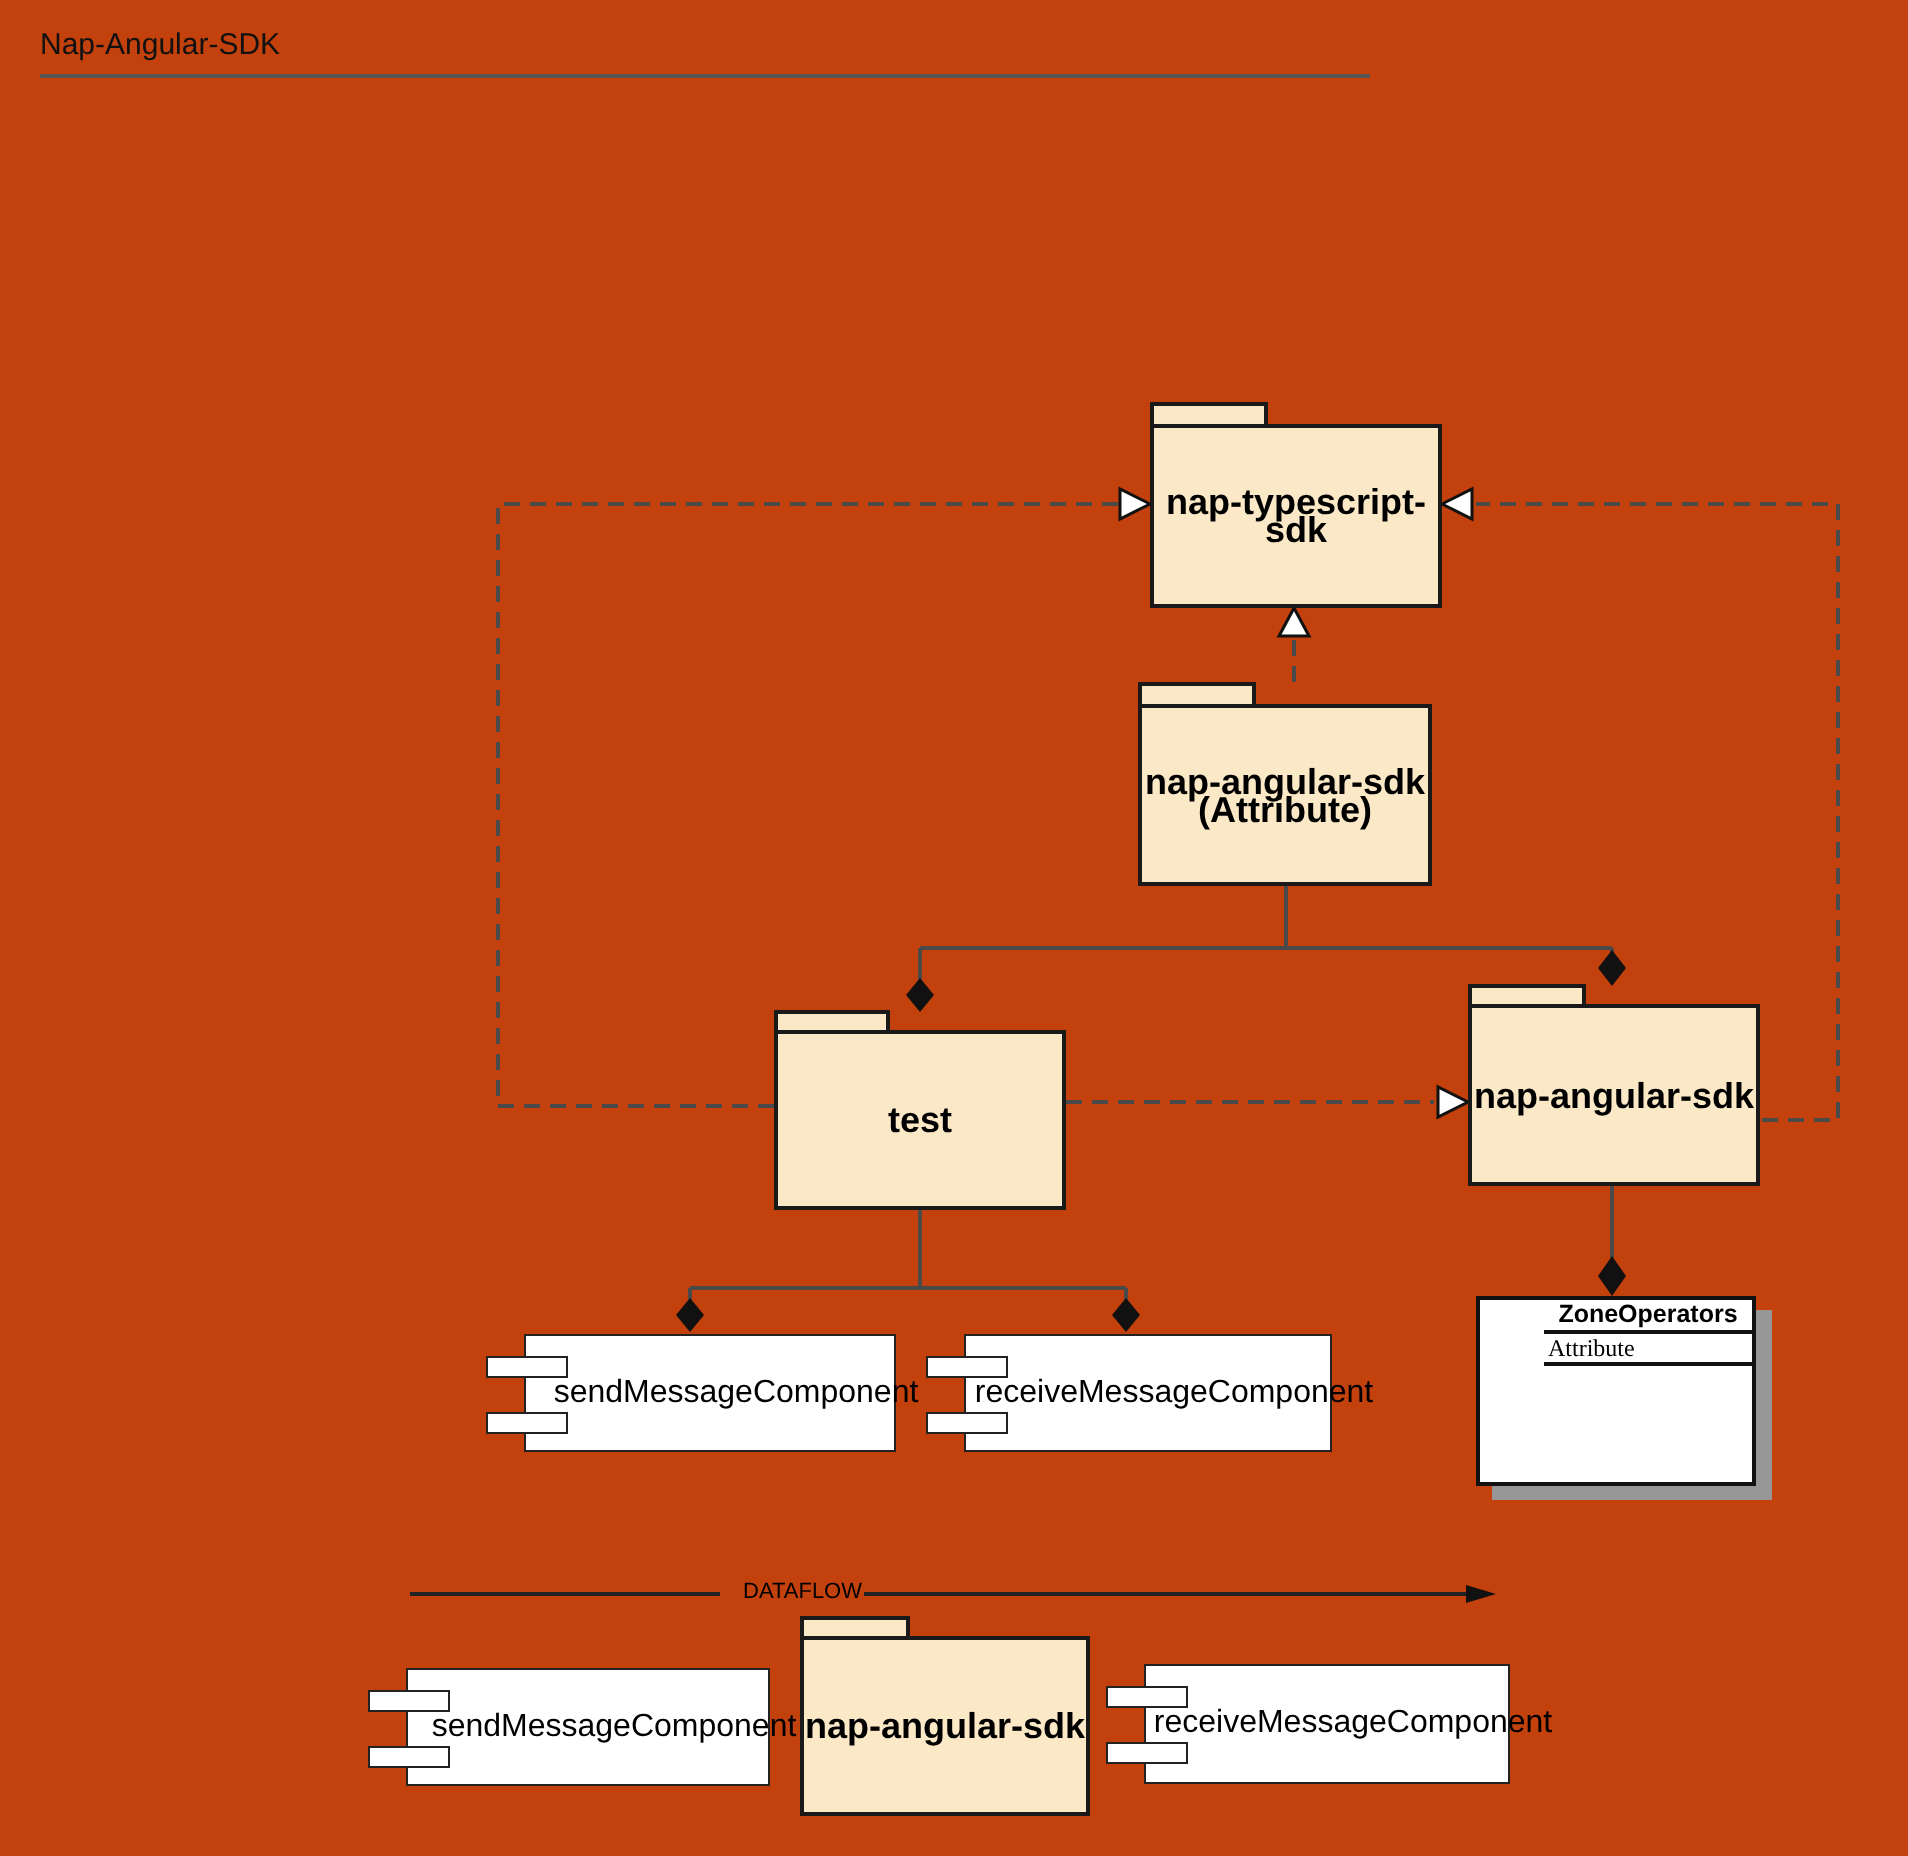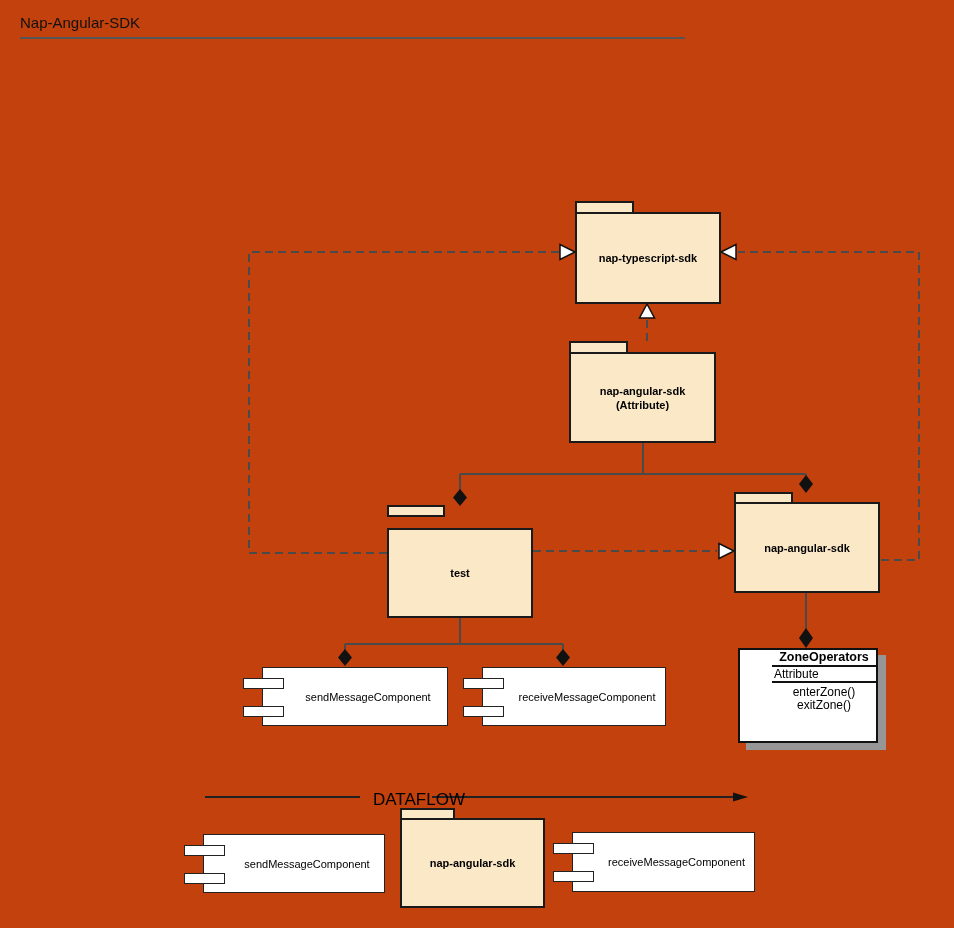--- a/index.html
+++ b/index.html
@@ -21,34 +21,34 @@
   .wire{stroke:var(--line);stroke-width:2;fill:none;}
   .wire.dashed{stroke-dasharray:8 5;}
   .diamond{fill:#111;stroke:none;}
   .tri{fill:#fff;stroke:#111;stroke-width:1.5;}
   .arrowhead{fill:#111;stroke:none;}
 
   .pkg{position:absolute;z-index:2;}
   .pkg-tab{position:absolute;left:0;top:0;height:13px;background:var(--package-fill);border:2px solid var(--package-border);}
   .pkg-body{position:absolute;left:0;background:var(--package-fill);border:2px solid var(--package-border);
             display:flex;flex-direction:column;align-items:center;justify-content:center;
-            text-align:center;font-weight:bold;font-size:11px;line-height:14px;}
+            text-align:center;font-weight:bold;font-size:18px;line-height:14px;}
 
   .comp{position:absolute;z-index:2;background:#fff;border:1px solid var(--node-border);
-        display:flex;align-items:center;justify-content:center;font-size:11px;padding-left:26px;}
+        display:flex;align-items:center;justify-content:center;font-size:16px;padding-left:26px;}
   .port{position:absolute;left:-20px;width:41px;height:11px;background:#fff;border:1px solid var(--node-border);}
   .port.p1{top:10px;} .port.p2{top:38px;}
 
   .clsbox{position:absolute;z-index:2;width:140px;height:95px;background:#fff;border:2px solid #111;
           box-shadow:8px 7px 0 var(--shadow);font-size:12px;padding-left:32px;}
   .cls-title{height:17px;border-bottom:2px solid #111;font-weight:bold;text-align:center;line-height:15px;font-size:12.5px;}
-  .cls-attr{height:16px;border-bottom:2px solid #111;line-height:14px;padding-left:2px;}
+  .cls-attr{height:16px;border-bottom:2px solid #111;line-height:14px;padding-left:2px;font-family:Liberation Serif, serif;}
   .cls-methods{padding-top:3px;text-align:center;line-height:13px;}
 
-  .flow-label{position:absolute;left:361px;top:790px;width:70px;text-align:center;font-size:17px;z-index:2;margin-left:12px;}
+  .flow-label{position:absolute;left:361px;top:790px;width:70px;text-align:right;font-size:11px;z-index:2;}
 </style>
 </head>
 <body>
 
 <div class="canvas">
 
   <div class="title">Nap-Angular-SDK</div>
   <div class="title-rule"></div>
 
   <svg class="wires" width="954" height="928" viewBox="0 0 954 928">
@@ -113,21 +113,21 @@
   <div class="pkg" style="left:569px;top:341px;">
     <div class="pkg-tab" style="width:59px;"></div>
     <div class="pkg-body" style="top:11px;width:147px;height:91px;">
       <span>nap-angular-sdk</span>
       <span>(Attribute)</span>
     </div>
   </div>
 
   <div class="pkg" style="left:387px;top:505px;">
     <div class="pkg-tab" style="width:58px;height:12px;"></div>
-    <div class="pkg-body" style="top:23px;width:146px;height:90px;">
+    <div class="pkg-body" style="top:10px;width:146px;height:90px;">
       <span>test</span>
     </div>
   </div>
 
   <div class="pkg" style="left:734px;top:492px;">
     <div class="pkg-tab" style="width:59px;height:12px;"></div>
     <div class="pkg-body" style="top:10px;width:146px;height:91px;">
       <span>nap-angular-sdk</span>
     </div>
   </div>
@@ -147,24 +147,20 @@
 
   <div class="comp" style="left:482px;top:667px;width:184px;height:59px;">
     <div class="port p1"></div>
     <div class="port p2"></div>
     <span>receiveMessageComponent</span>
   </div>
 
   <div class="clsbox" style="left:738px;top:648px;">
     <div class="cls-title">ZoneOperators</div>
     <div class="cls-attr">Attribute</div>
-    <div class="cls-methods">
-      <div>enterZone()</div>
-      <div>exitZone()</div>
-    </div>
   </div>
 
   <div class="flow-label">DATAFLOW</div>
 
   <div class="comp" style="left:203px;top:834px;width:182px;height:59px;">
     <div class="port p1"></div>
     <div class="port p2"></div>
     <span>sendMessageComponent</span>
   </div>
 

